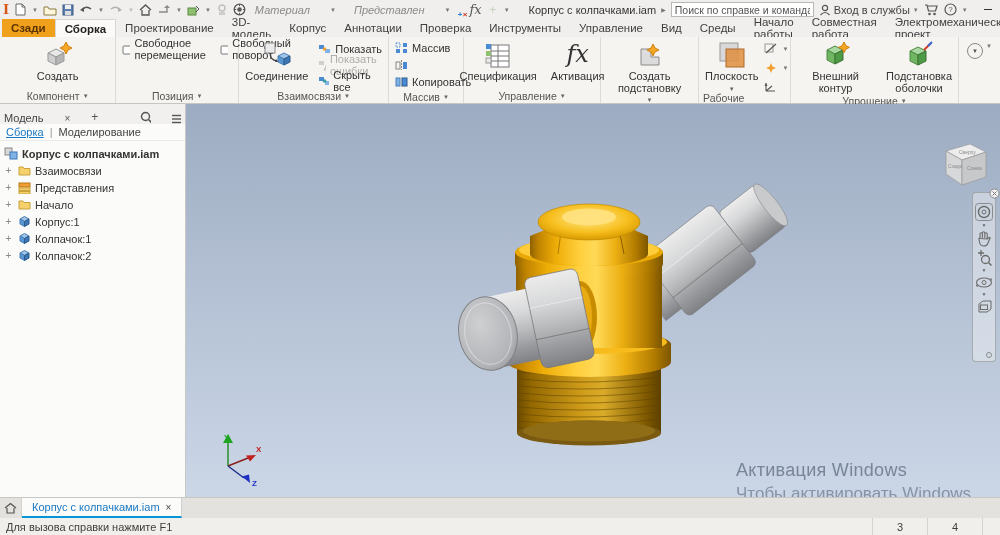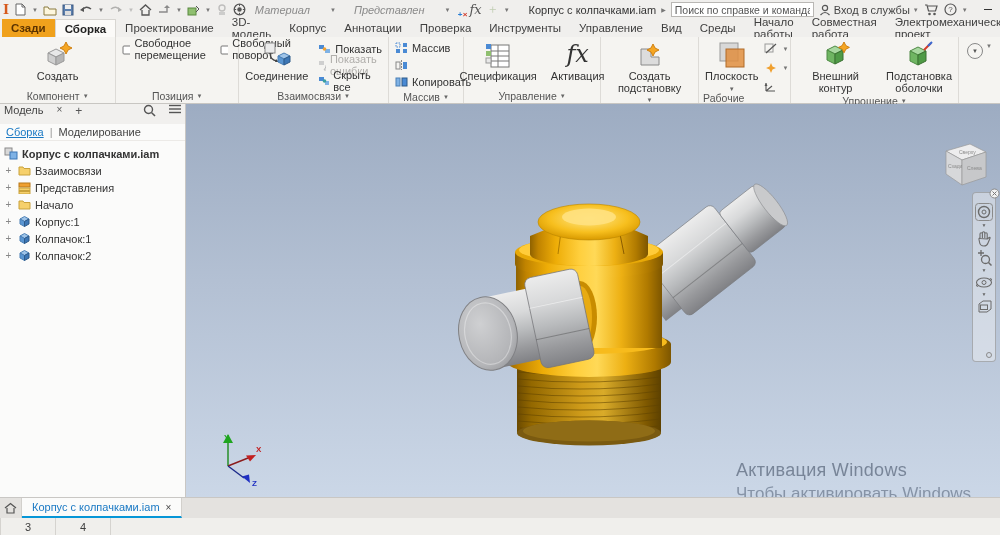--- a/index.html
+++ b/index.html
@@ -48,21 +48,21 @@
   .smallbtn.disabled { color:#b0aeab;justify-content:center; }
   .fxbig { font-family:"DejaVu Serif", serif; font-style:italic; font-size:24px; color:#333; }
   .ribbon-overflow { display:flex; align-items:flex-start; padding:6px 8px; gap:3px; color:#555; }
   .circbtn { width:16px; height:16px; border:1px solid #888; border-radius:50%; display:flex; align-items:center; justify-content:center; font-size:6px; color:#555; }
 
   
   .main { flex:1; display:flex; min-height:0; position:relative; }
 
   
   .browser { width:186px; flex:0 0 186px; background:#fbfbfa; border-right:1px solid #c9c7c4; display:flex; flex-direction:column; }
-  .bheader { height:20px; display:flex; align-items:flex-start; background:#f1f0ee; padding:0 4px; gap:13px; color:#444; }
+  .bheader { height:20px; display:flex; align-items:flex-end; background:#f1f0ee; padding:0 4px; gap:21px; color:#444; }
   .bheader .x { color:#555; font-size:10px; }
   .bheader .plus { color:#555; font-size:12px; }
   .bviews { height:17px; display:flex; align-items:center; gap:6px; padding:0 6px; border-bottom:1px solid #eceae7; }
   .blink { color:#1a79c4; text-decoration:underline; }
   .bsep { color:#999; }
   .btree { flex:1; padding:4px 0 0 4px; overflow:hidden; }
   .trow { display:flex; align-items:center; gap:4px; height:17px; color:#333; }
   .trow.root { font-weight:bold; }
   .expander { width:9px; text-align:center; color:#888; font-size:10px; }
   .tico { width:14px; height:13px; display:flex; align-items:center; justify-content:center; }
@@ -757,18 +757,19 @@
           <path d="M3,6 v5 h7 v-5" fill="none" stroke="#555" stroke-width="1.2"></path>
         </svg>
     </div>
     <div class="dtab active">
       <span>Корпус с колпачками.iam</span>
       <span class="x">×</span>
     </div>
   </div>
 
   <div class="statusbar">
+    <span class="hint">Для вызова справки нажмите F1</span>
     <span class="scell">3</span>
     <span class="scell">4</span>
     <span class="send"></span>
   </div>
 
 </div>
 
 </body></html>

